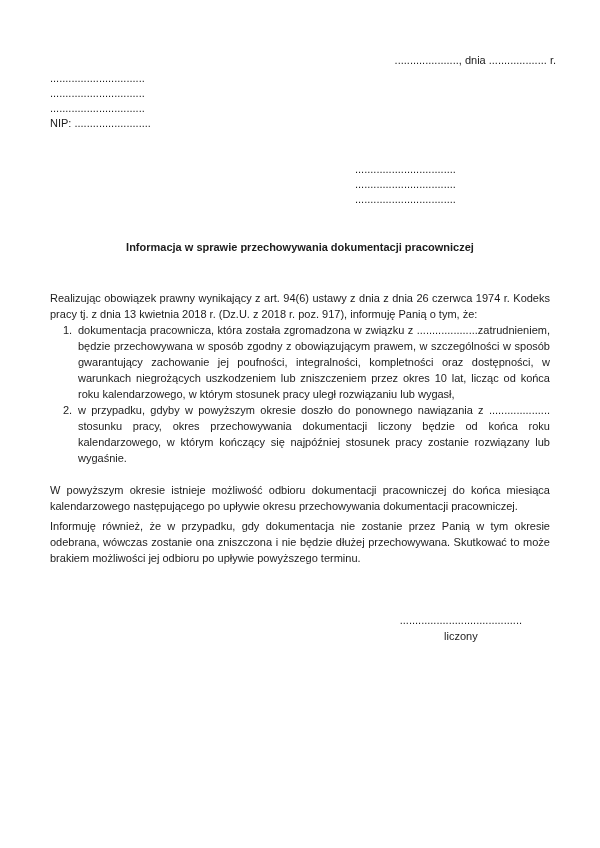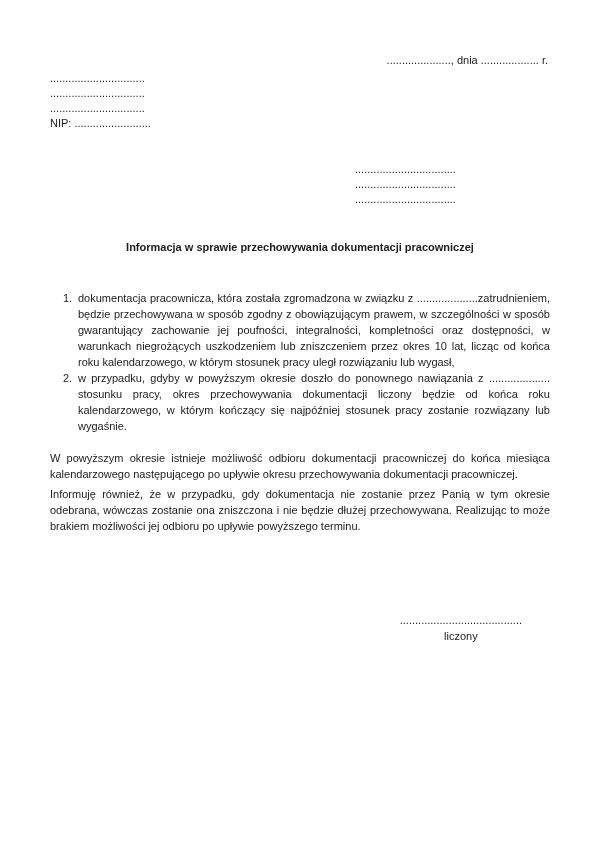--- a/index.html
+++ b/index.html
@@ -10,21 +10,21 @@
     background: #ffffff;
     font-family: "Liberation Sans", sans-serif;
     color: #1c1c1c;
     font-size: 11px;
     position: relative;
     overflow: hidden;
   }
   .date-line {
     position: absolute;
     top: 54px;
-    right: 52px;
+    right: 44px;
     white-space: nowrap;
     text-align: right;
   }
   .sender-block {
     position: absolute;
     top: 71px;
     left: 50px;
     line-height: 15px;
   }
   .recipient-block {
@@ -93,34 +93,35 @@
 
   <div class="recipient-block">
     <div>.................................</div>
     <div>.................................</div>
     <div>.................................</div>
   </div>
 
   <div class="doc-title">Informacja w sprawie przechowywania dokumentacji pracowniczej</div>
 
   <div class="body-text">
+    <div class="intro">Realizując obowiązek prawny wynikający z art. 94(6) ustawy z dnia z dnia 26 czerwca 1974 r. Kodeks pracy tj. z dnia 13 kwietnia 2018 r. (Dz.U. z 2018 r. poz. 917), informuję Panią o tym, że:</div>
 
     <div class="list">
       <div class="list-item">
         <span class="list-num">1.</span>
         <span>dokumentacja pracownicza, która została zgromadzona w związku z ....................zatrudnieniem, będzie przechowywana w sposób zgodny z obowiązującym prawem, w szczególności w sposób gwarantujący zachowanie jej poufności, integralności, kompletności oraz dostępności, w warunkach niegrożących uszkodzeniem lub zniszczeniem przez okres 10 lat, licząc od końca roku kalendarzowego, w którym stosunek pracy uległ rozwiązaniu lub wygasł,</span>
       </div>
       <div class="list-item">
         <span class="list-num">2.</span>
         <span>w przypadku, gdyby w powyższym okresie doszło do ponownego nawiązania z .................... stosunku pracy, okres przechowywania dokumentacji liczony będzie od końca roku kalendarzowego, w którym kończący się najpóźniej stosunek pracy zostanie rozwiązany lub wygaśnie.</span>
       </div>
     </div>
 
     <div class="para">W powyższym okresie istnieje możliwość odbioru dokumentacji pracowniczej do końca miesiąca kalendarzowego następującego po upływie okresu przechowywania dokumentacji pracowniczej.</div>
-    <div class="para2">Informuję również, że w przypadku, gdy dokumentacja nie zostanie przez  Panią w tym okresie odebrana, wówczas zostanie ona zniszczona i nie będzie dłużej przechowywana. Realizując to może brakiem możliwości jej odbioru po upływie powyższego terminu.</div>
+    <div class="para2">Informuję również, że w przypadku, gdy dokumentacja nie zostanie przez  Panią w tym okresie odebrana, wówczas zostanie ona zniszczona i nie będzie dłużej przechowywana. Skutkować to może brakiem możliwości jej odbioru po upływie powyższego terminu.</div>
   </div>
 
   <div class="signature">
     <div>........................................</div>
     <div>liczony</div>
   </div>
 
 </div>
 
 </body></html>

